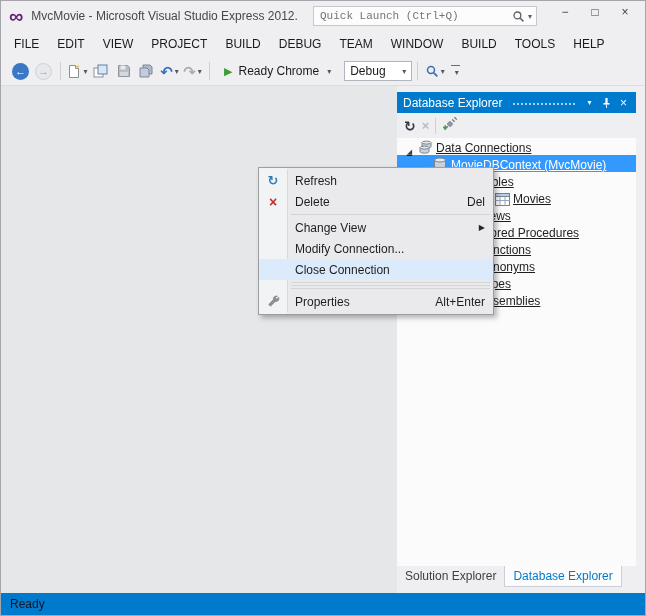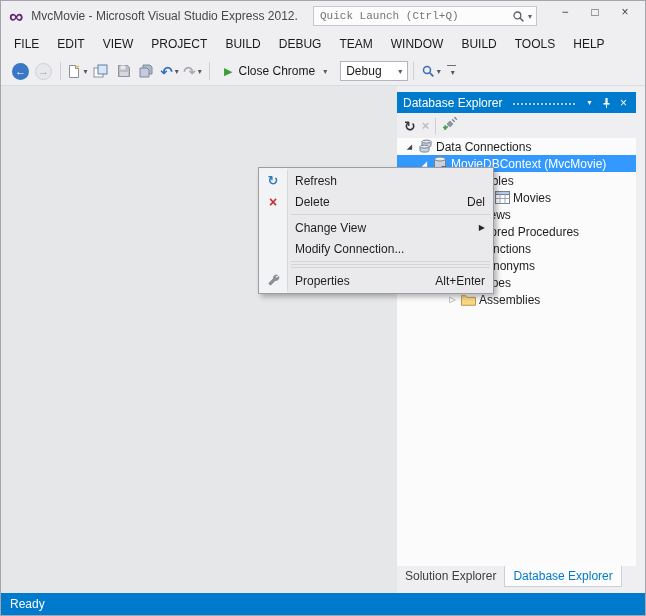--- a/index.html
+++ b/index.html
@@ -69,35 +69,35 @@
   .panel-btn { width:17px; height:17px; display:flex; align-items:center; justify-content:center; color:#fff; flex:none; }
   .panel-caret { font-size:8px; }
   .panel-close { font-size:12px; }
 
   .panel-toolbar { height:25px; display:flex; align-items:center; padding-left:7px; gap:6px; flex:none; }
   .pt-refresh { color:#33383F; font-size:14px; font-weight:bold; line-height:1; }
   .pt-x { color:#B9BCC3; font-size:13px; font-weight:bold; line-height:1; }
   .pt-sep { width:1px; height:16px; background:#CDCED6; }
 
   .tree { flex:1; background:#FBFBFC; overflow:hidden; font-size:12px; }
-  .trow { height:17px; display:flex; align-items:center; color:#1E1E1E; width:100%; }
+  .trow { height:17px; display:flex; align-items:flex-end; color:#1E1E1E; width:100%;text-decoration:underline; }
   .trow.sel { background:#3399FF; color:#fff; }
   .exp { width:13px; flex:none; text-align:center; font-size:7px; color:#3F3F46; line-height:1; }
   .exp.collapsed { font-size:8px; color:#8A8A8A; }
   .trow.sel .exp { color:#fff; }
   .ticon { width:18px; flex:none; display:flex; justify-content:center; align-items:center; }
   .tlabel { white-space:nowrap; padding-left:2px; }
   .lvl0 { padding-left:6px; } .lvl1 { padding-left:21px; } .lvl2 { padding-left:49px; } .lvl3 { padding-left:83px; }
 
   .panel-tabs { height:21px; display:flex; align-items:stretch; flex:none; }
   .ptab { font-size:12px; padding:3px 8px 0; color:#404040; white-space:nowrap; }
   .ptab.active { background:#FCFCFD; color:#007ACC; border:1px solid #CCCEDB; border-top:none; }
 
   
-  .statusbar { height:22px; background:#007ACC; color:#ffffff; display:flex; align-items:center; padding-left:9px; font-size:12px; flex:none; }
+  .statusbar { height:22px; background:#007ACC; color:#0f172a; display:flex; align-items:center; padding-left:9px; font-size:12px; flex:none; }
 
   
   .ctx {
     position:absolute; left:257px; top:166px; width:236px; z-index:10;
     background:#EAEAEC; border:1px solid #9C9CA3; padding:2px 0;
     box-shadow: 3px 3px 5px rgba(0,0,0,0.28);
   }
   .ctx::before { content:""; position:absolute; left:0; top:0; bottom:0; width:28px; background:#F2F3F5; }
   .ctx::after  { content:""; position:absolute; left:28px; top:2px; bottom:2px; width:1px; background:#D7D8DC; }
   .ctx-item { position:relative; height:21px; display:flex; align-items:center; padding:0 8px 0 36px; font-size:12px; color:#1E1E1E; z-index:1; }
@@ -189,21 +189,21 @@
       <span class="caret">▾</span>
     </span>
     <span class="tb">
       <span class="glyph-redo">↷</span>
       <span class="caret">▾</span>
     </span>
     <span class="tb-sep"></span>
 
     <span class="run-btn">
       <span class="run-play">▶</span>
-      <span class="run-label">Close Chrome</span>
+      <span class="run-label">Ready Chrome</span>
       <span class="caret">▾</span>
     </span>
 
     <div class="combo">
       <span class="combo-label">Debug</span>
       <span class="combo-caret">▾</span>
     </div>
     <span class="tb-sep"></span>
 
     <span class="tb">
@@ -401,20 +401,23 @@
 
     <div class="ctx-item">
       <span class="ctx-label">Change View</span>
       <span class="ctx-sub">▶</span>
     </div>
 
     <div class="ctx-item">
       <span class="ctx-label">Modify Connection...</span>
     </div>
 
+    <div class="ctx-item hl">
+      <span class="ctx-label">Close Connection</span>
+    </div>
 
     <div class="ctx-sep"></div>
 
 
 
     <div class="ctx-sep"></div>
 
 
     <div class="ctx-sep"></div>
 

